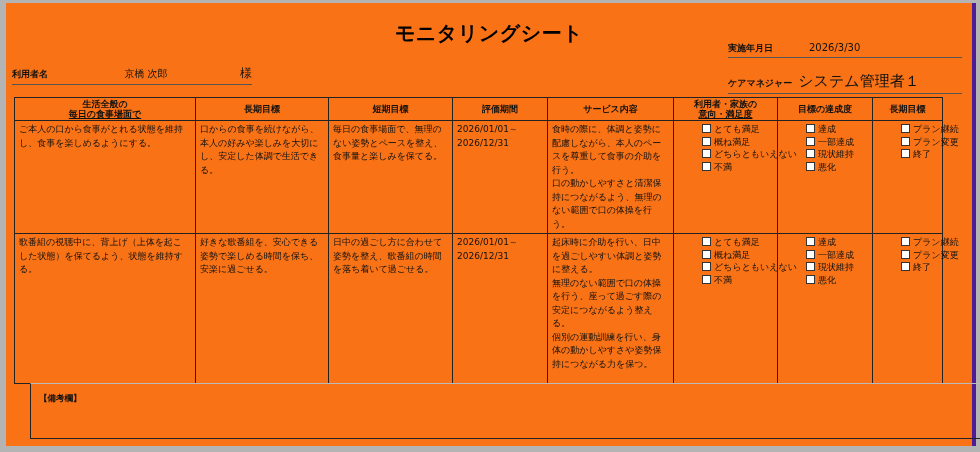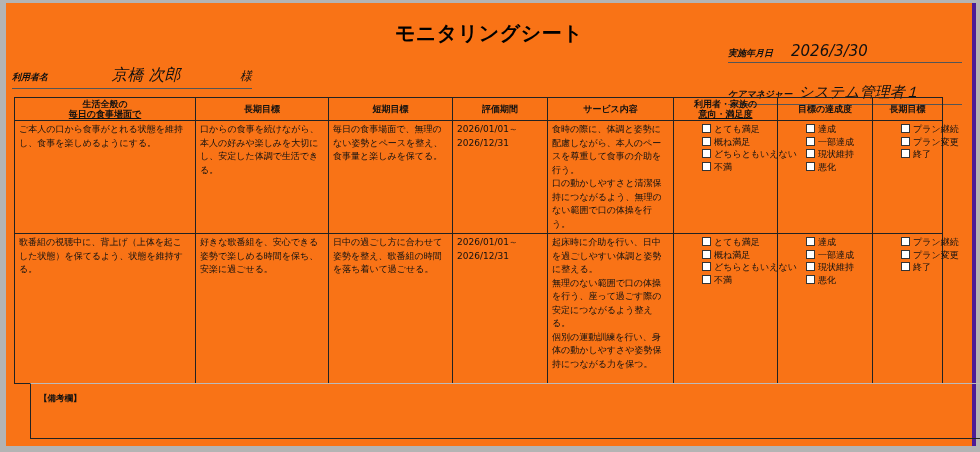--- a/index.html
+++ b/index.html
@@ -15,29 +15,29 @@
     background: #f97316;
     border-right: 4px solid #4c1d95;
   }
   .title {
     position: absolute; left: 0; width: 100%; top: 17px;
     text-align: center; font-size: 20px; font-weight: bold; letter-spacing: 0.5px;
     color: #000;
   }
   .field {
     position: absolute; display: flex; align-items: baseline;
-    border-bottom: 1px solid #555; padding-bottom: 2px; font-style: italic;
+    border-bottom: 1px solid #555; padding-bottom: 2px;
   }
   .field .lbl { font-size: 9px; font-weight: bold; }
   .field .val { font-size: 11px; margin-left: 12px; }
   .f-user { left: 6px; top: 62px; width: 240px; justify-content: space-between; }
-  .f-user .val { font-size: 16px; margin-left: 20px; }
+  .f-user .val { font-size: 10px; margin-left: 20px; }
   .f-date { left: 722px; top: 39px; width: 234px; }
-  .f-date .val { font-size: 15px; margin-left: 18px; }
-  .f-cm { left: 722px; top: 80px; width: 234px; }
+  .f-date .val { font-size: 10px; margin-left: 36px; }
+  .f-cm { left: 722px; top: 69px; width: 234px; }
   .f-cm .val { font-size: 15px; margin-left: 6px; }
   .suffix { margin-left: 16px; font-size: 12px; }
 
   table.grid {
     position: absolute; left: 8px; top: 94px;
     border-collapse: collapse; table-layout: fixed;
     width: 928px;
   }
   table.grid th, table.grid td {
     border: 1px solid #222; vertical-align: top;

